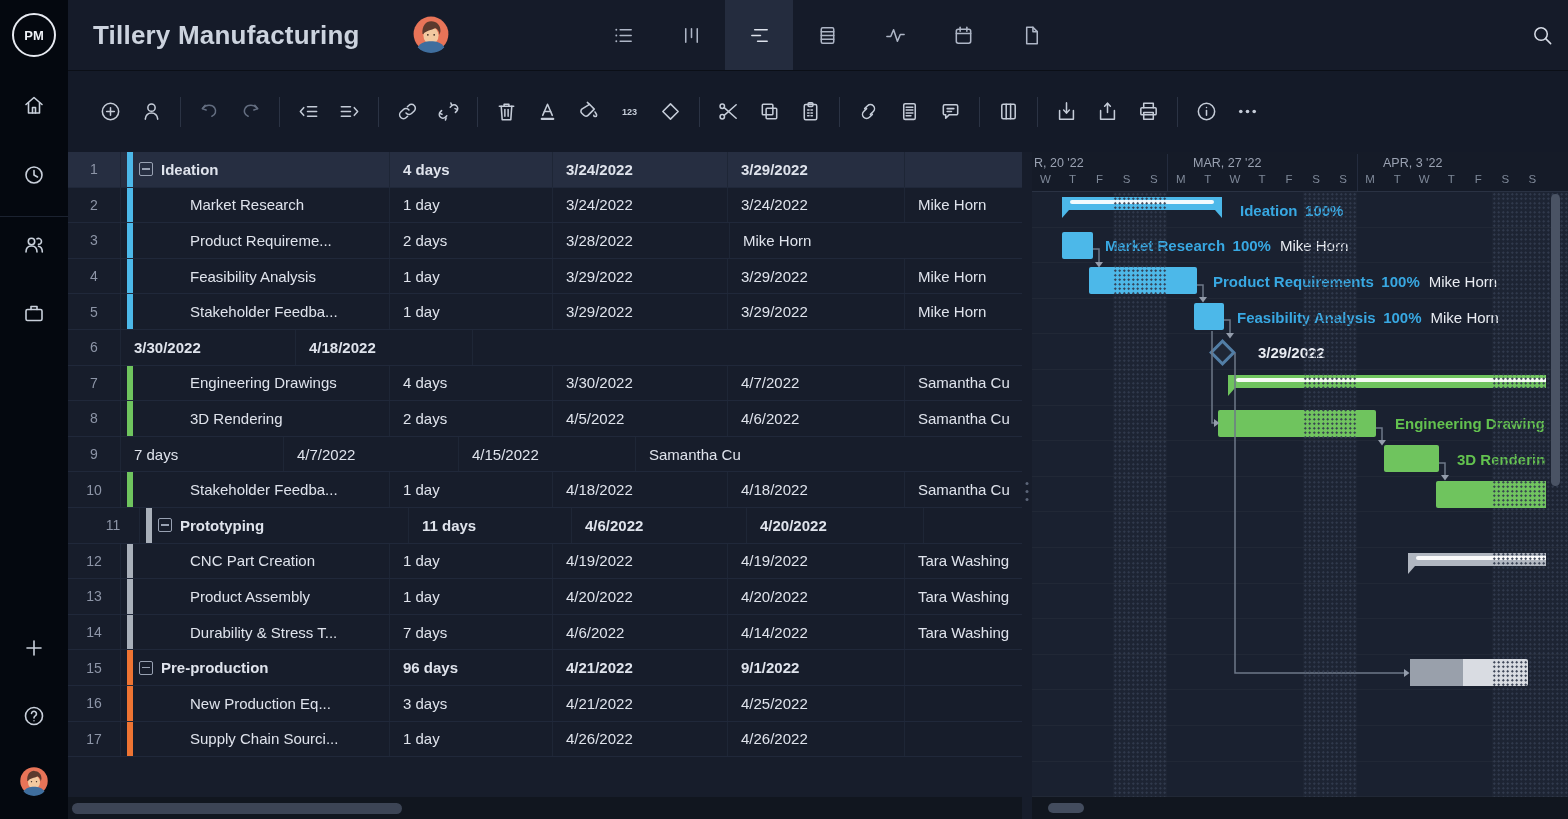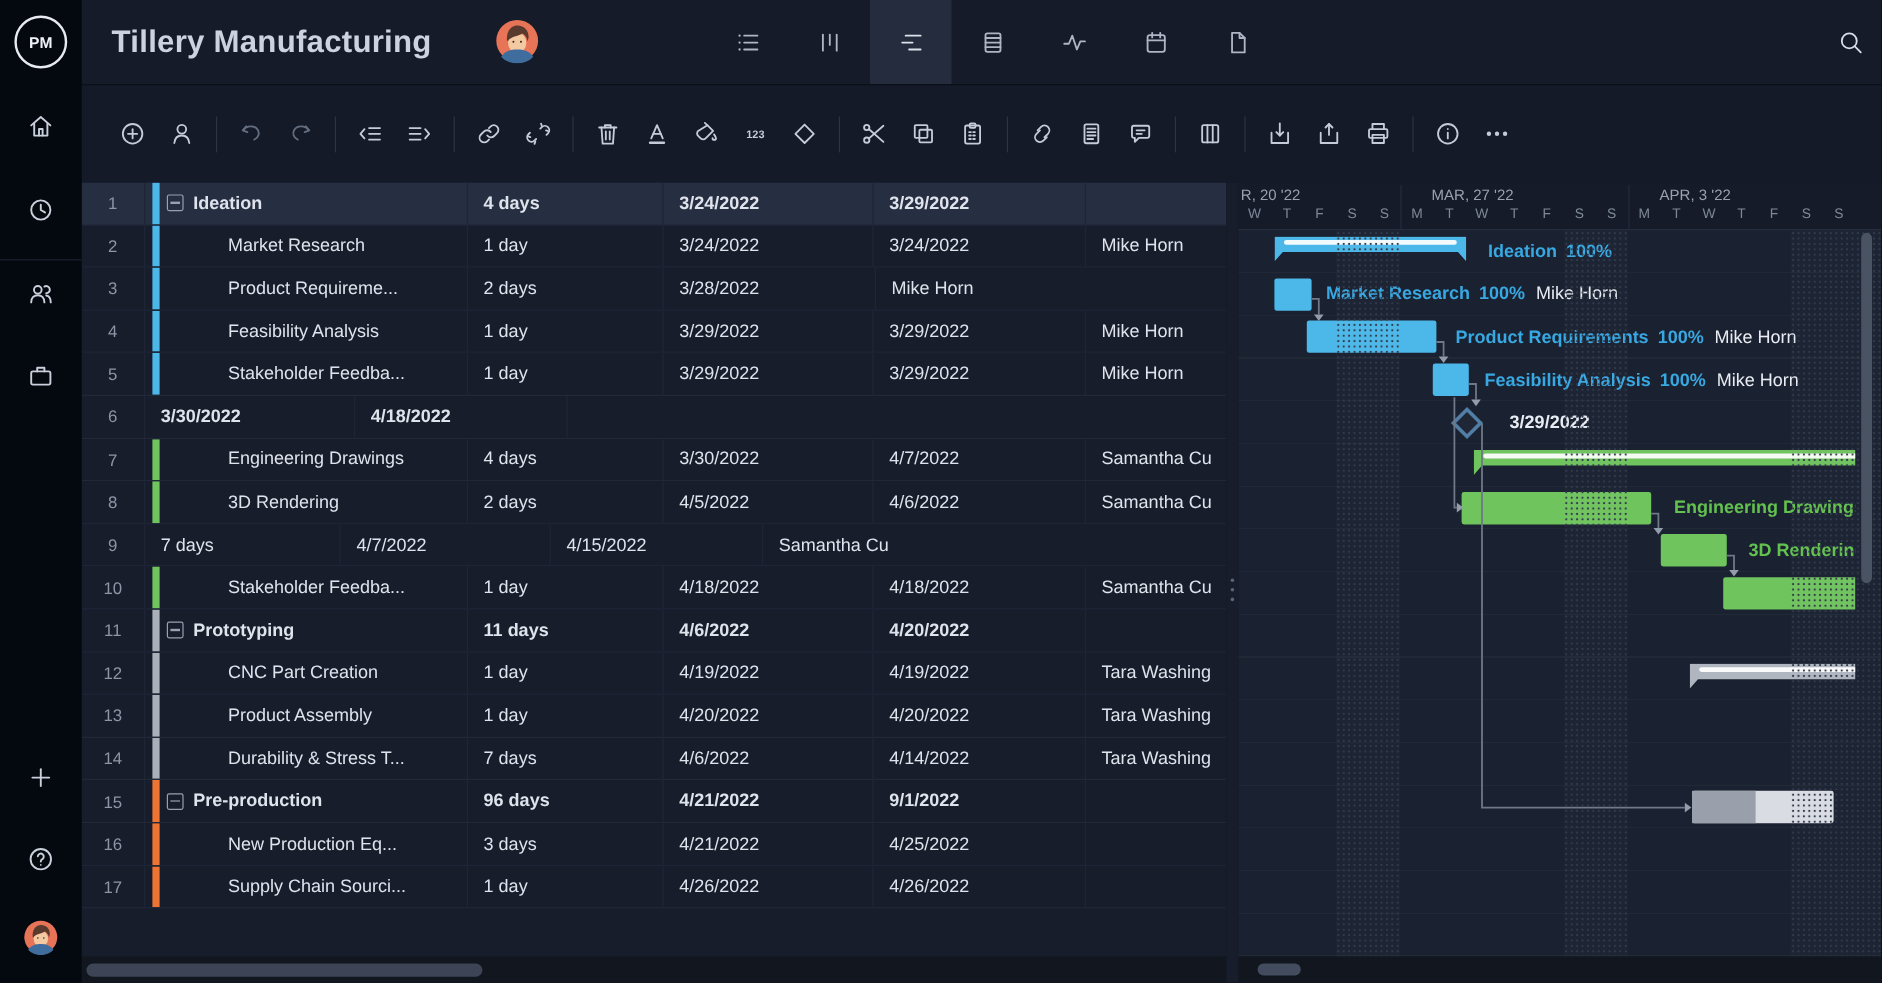--- a/index.html
+++ b/index.html
@@ -724,21 +724,21 @@
           </div>
       <div class="cell c-finish" style="width: 177px; flex: 0 0 auto;">
             <span>4/18/2022</span>
           </div>
       <div class="cell c-ass" style="border-right: none; width: 117px; flex: 0 0 auto;">
             <span>Samantha Cu</span>
           </div>
     </div>
 
     <div class="row grp">
-      <div class="cell c-num" style="width: 53px; flex: 0 0 auto;">
+      <div class="cell c-num" style="width: 53px; flex: 0 0 auto; margin-left: 19px;">
             <span>11</span>
           </div>
       <div class="cell c-task" style="width: 269px; flex: 0 0 auto;">
             <span class="strip" style="background: rgb(169, 176, 186);"></span>
             <span class="gicon" style="display: inline-block;"></span>
             <span class="tname">Prototyping</span>
           </div>
       <div class="cell c-dur" style="width: 163px; flex: 0 0 auto;">
             <span>11 days</span>
           </div>

